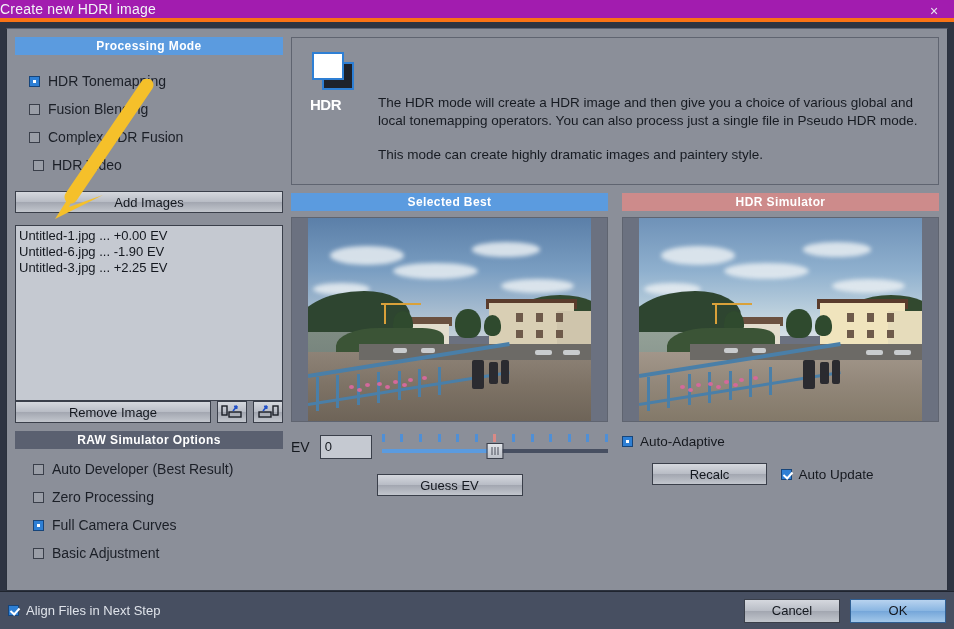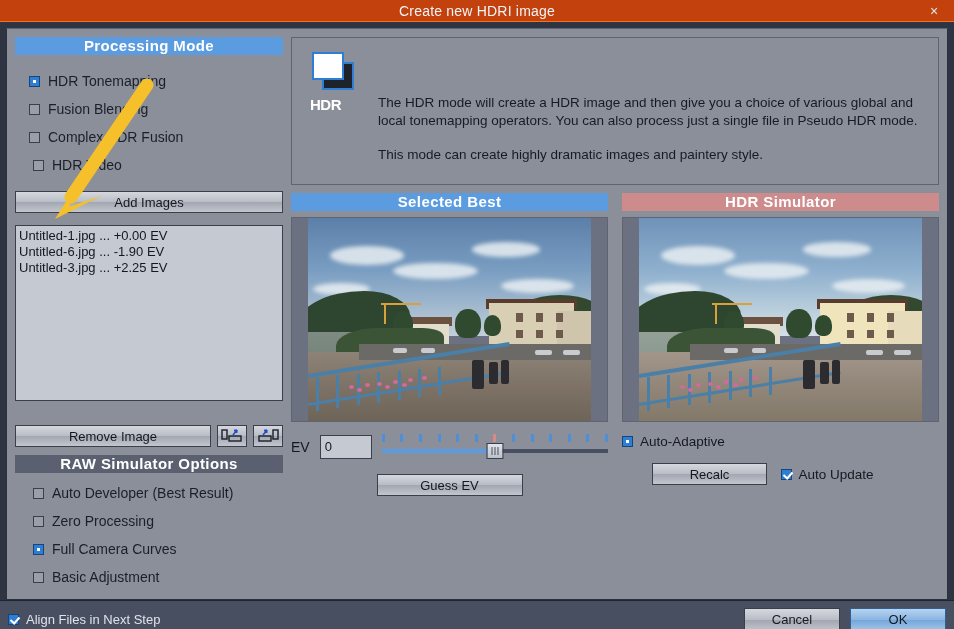--- a/index.html
+++ b/index.html
@@ -14,23 +14,23 @@
   .window {
     position: absolute; inset: 0;
     background: #474f61;
     display: flex; flex-direction: column;
   }
 
   
   .titlebar {
     position: relative;
     height: 22px; flex: 0 0 22px;
-    background: #c2410c;
-    border-bottom: 1px solid #f97316;
-    display: flex; align-items: center; justify-content: center;
+    background: #a21caf;
+    border-bottom: 4px solid #f97316;
+    display: flex; align-items: center; 
   }
   .titlebar-text {
     color: #f2f4f7; font-size: 14px; letter-spacing: .2px;
   }
   .close-btn {
     position: absolute; right: 6px; top: 0;
     width: 28px; height: 22px;
     display: flex; align-items: center; justify-content: center;
     color: #e6e9ef; font-size: 14px; cursor: pointer;
   }
@@ -52,21 +52,21 @@
     padding: 8px;
     gap: 8px;
     position: relative;
   }
 
   
   .left-col { width: 268px; flex: 0 0 268px; display: flex; flex-direction: column; }
 
   .section-header {
     height: 18px; line-height: 18px;
-    text-align: center; font-size: 15px; font-weight: bold;
+    text-align: center; font-size: 12px; font-weight: bold;
     color: #ffffff; letter-spacing: .4px;
   }
   .hdr-blue { background: #5b9bdf; }
   .hdr-dark { background: #5a6070; }
 
   .opt-list { margin-top: 12px; }
   .opt-row {
     display: flex; align-items: center; gap: 8px;
     height: 28px; padding-left: 14px;
     font-size: 14px; color: #1b1f27;
@@ -105,21 +105,21 @@
     border: 1px solid #3a3f4a;
     color: #14181f; font-size: 13px;
     display: flex; align-items: center; justify-content: center;
     cursor: pointer; user-select: none;
   }
   .btn-blue {
     background: linear-gradient(180deg, #b8d3ef 0%, #8ab6e2 48%, #76a7da 52%, #a3c8ea 100%);
     border: 1px solid #2f5f93;
   }
   .btn-add { height: 22px; margin-top: 12px; }
-  .btn-row { display: flex; gap: 6px; align-items: stretch; margin-top: 24px; }
+  .btn-row { display: flex; gap: 6px; align-items: stretch; margin-top: 0; }
   .btn-remove { flex: 1 1 auto; height: 22px; }
   .icon-btn {
     width: 30px; height: 22px; flex: 0 0 30px;
     position: relative;
   }
 
   .file-list {
     margin-top: 12px;
     height: 176px;
     background: #c5c9d1;

